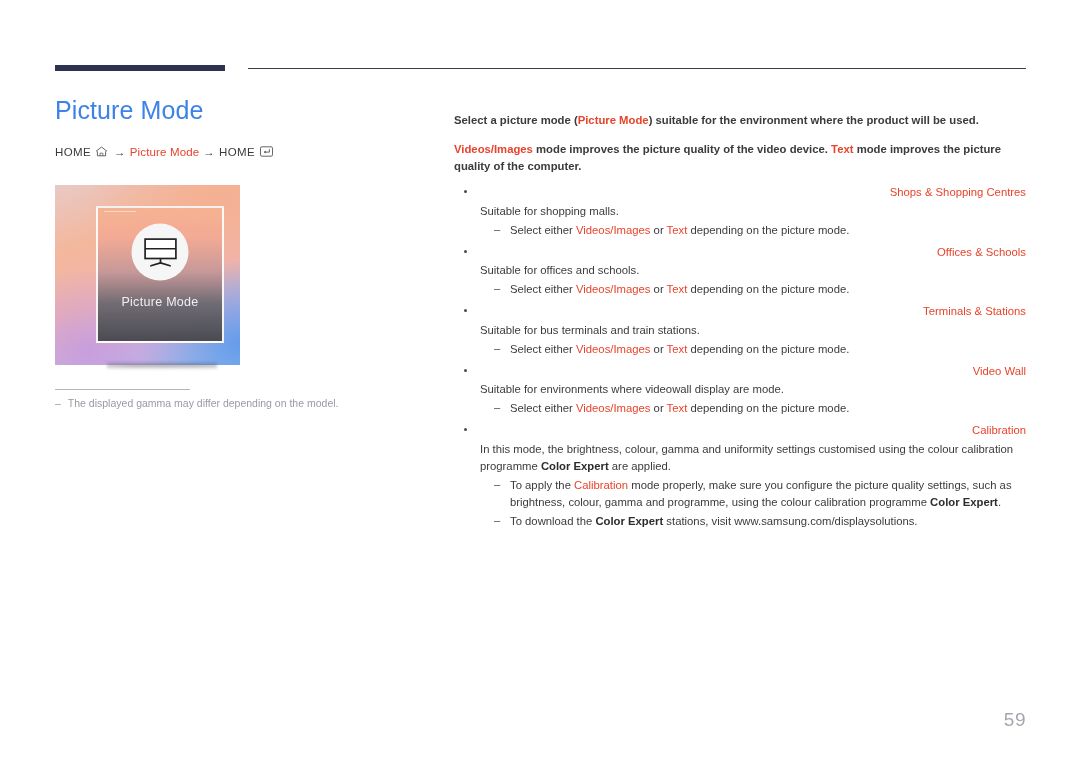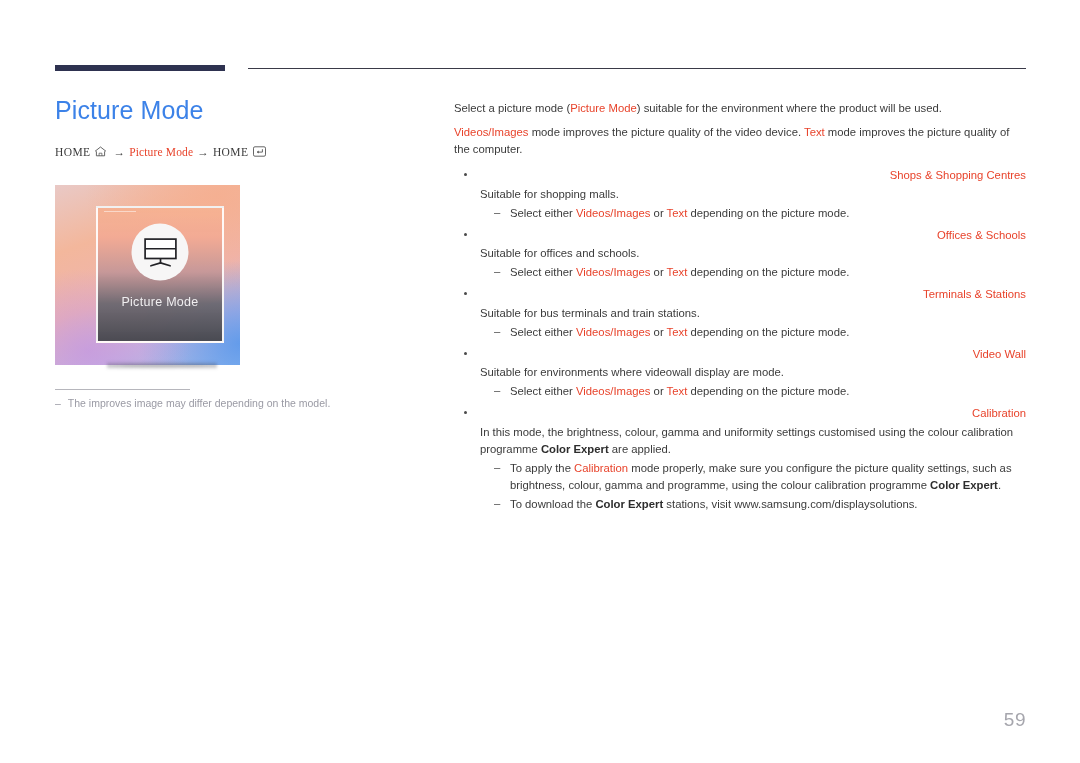--- a/index.html
+++ b/index.html
@@ -48,21 +48,20 @@
   }
   .breadcrumb {
     margin-top: 20px;
     font-size: 11.5px;
     color: #3b3b3b;
     letter-spacing: 0.15px;
     white-space: nowrap;
     display: flex;
     align-items: center;
     gap: 0;
-    font-family: Liberation Serif, serif;
   }
   .bc-text { letter-spacing: 0.4px; }
   .bc-accent { color: #e8432b; }
   .bc-arrow { padding: 0 4px; color: #3b3b3b; }
   .icon-home { display: inline-block; margin: 0 2px 0 4px; vertical-align: -1px; }
   .icon-enter { display: inline-block; margin-left: 5px; vertical-align: -2px; }
 
   
   .thumb-wrap {
     position: absolute;
@@ -147,21 +146,21 @@
 
   
   .right-col {
     position: absolute;
     left: 454px; top: 100px;
     width: 572px;
     font-size: 11.3px;
     line-height: 1.52;
     color: #3b3b3b;
   }
-  .intro-p { margin: 0 0 7px 0; }
+  .intro-p { margin: 12px 0 7px 0; font-weight: bold; }
   .intro-p:last-of-type { margin-bottom: 9px; }
   .accent { color: #e8432b; }
   .bold { font-weight: bold; color: #2d2d2d; }
 
   ul.bullets { list-style: none; margin: 0; padding: 0; }
   li.bullet { position: relative; padding-left: 26px; margin-bottom: 5px; }
   li.bullet > .dot {
     position: absolute;
     left: 10px; top: 6px;
     width: 3px; height: 3px;
@@ -238,21 +237,21 @@
         </svg>
       </div>
       <div class="thumb-label">Picture Mode</div>
     </div>
     <div class="thumb-shadow"></div>
   </div>
 
   <div class="caption-rule"></div>
   <div class="caption">
     <span class="dash">–</span>
-    <span>The improves image may differ depending on the model.</span>
+    <span>The displayed gamma may differ depending on the model.</span>
   </div>
 
   <div class="right-col">
 
     <p class="intro-p">
       <span>Select a picture mode (</span><span class="accent">Picture Mode</span><span>) suitable for the environment where the product will be used.</span>
     </p>
 
     <p class="intro-p">
       <span class="accent">Videos/Images</span><span> mode improves the picture quality of the video device. </span><span class="accent">Text</span><span> mode improves the picture quality of the computer.</span>

